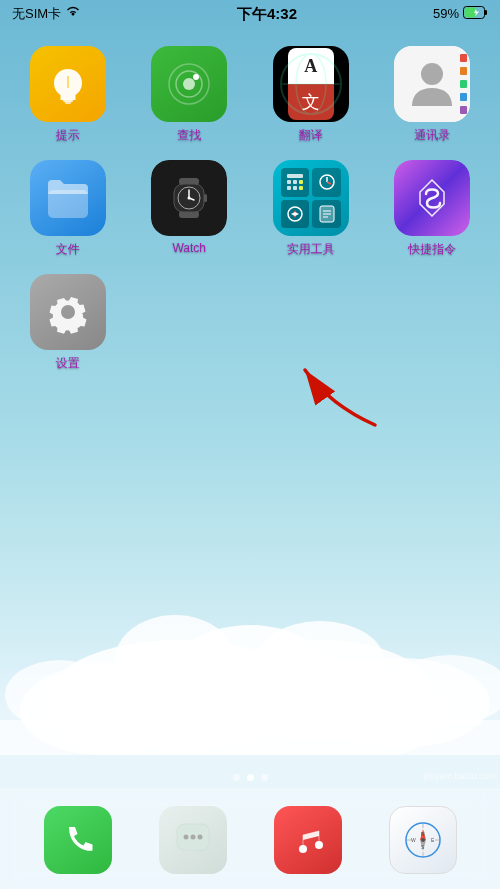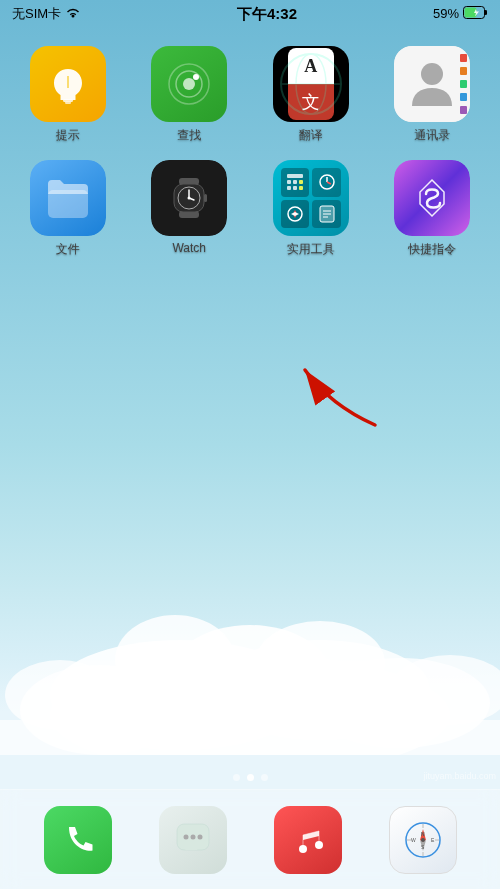--- a/index.html
+++ b/index.html
@@ -38,21 +38,21 @@
       height: 28px;
       display: flex;
       align-items: center;
       justify-content: space-between;
       padding: 0 12px;
       z-index: 10;
       color: #000;
       font-size: 13px;
       font-weight: 500;
     }
-    .status-left { display: flex; align-items: center; gap: 4px; font-size: 13px; }
+    .status-left { display: flex; gap: 4px; font-size: 13px; }
     .status-center { font-weight: 600; font-size: 15px; margin-left: 20px; }
     .status-right { display: flex; align-items: flex-start; gap: 4px; font-size: 13px; }
 
     
     .app-grid {
       position: absolute;
       top: 36px;
       left: 0;
       width: 100%;
       padding: 10px 10px 0 10px;
@@ -75,21 +75,21 @@
       border-radius: 18px;
       display: flex;
       align-items: center;
       justify-content: center;
       overflow: hidden;
       position: relative;
     }
 
     .app-label {
       font-size: 12px;
-      color: #404040;
+      color: #a21caf;
       text-align: right;
       text-shadow: 0 1px 2px rgba(0,0,0,0.4);
       white-space: nowrap;
     }
 
     
     .icon-tishi { background: linear-gradient(145deg, #f5c200, #f5a500); }
     .icon-chazhao { background: linear-gradient(145deg, #3cba3c, #2a9d2a); }
     .icon-fanyi { background: #000; }
     .icon-shiyong { background: linear-gradient(145deg, #00bcd4, #0090a8); }
@@ -497,20 +497,29 @@
 
           <path d="M26 8 L38 20 L38 32 L26 44 L14 32 L14 20 Z" fill="none" stroke="rgba(255,255,255,0.9)" stroke-width="1.5"></path>
 
           <path d="M20 22c0-3 2.5-4.5 6-4.5s6 1.5 6 4c0 2-1.5 3-4 4l-3 1c-2.5 1-4 2.5-4 4.5 0 3 2.5 4.5 6.5 4.5s6.5-1.5 6.5-4.5" fill="none" stroke="rgba(255,255,255,0.95)" stroke-width="2.5" stroke-linecap="round"></path>
         </svg>
       </div>
     </div>
     <span class="app-label">快捷指令</span>
   </div>
 
+  <div class="app-item">
+    <div class="app-icon icon-settings">
+      <svg width="50" height="50" viewBox="0 0 50 50">
+
+        <path d="M25 32a7 7 0 110-14 7 7 0 010 14zm14-5.5l3.5-2-2-7-3.8.5a11 11 0 00-2.2-2.2l.5-3.8-7-2-2 3.5a11 11 0 00-3 0L21 11l-7 2 .5 3.8A11 11 0 0012.3 19l-3.8-.5-2 7 3.5 2a11 11 0 000 3l-3.5 2 2 7 3.8-.5A11 11 0 0014.5 41l-.5 3.8 7 2 2-3.5a11 11 0 003 0l2 3.5 7-2-.5-3.8A11 11 0 0037.7 39l3.8.5 2-7-3.5-2a11 11 0 000-3z" fill="rgba(255,255,255,0.9)"></path>
+      </svg>
+    </div>
+    <span class="app-label">设置</span>
+  </div>
 
 
 </div>
 
 <div class="arrow-annotation">
   <svg width="120" height="90" viewBox="0 0 120 90" xmlns="http://www.w3.org/2000/svg">
 
     <defs>
       <marker id="arrowhead" markerWidth="10" markerHeight="7" refX="10" refY="3.5" orient="auto">
         <polygon points="0 0, 10 3.5, 0 7" fill="#cc1100"></polygon>

